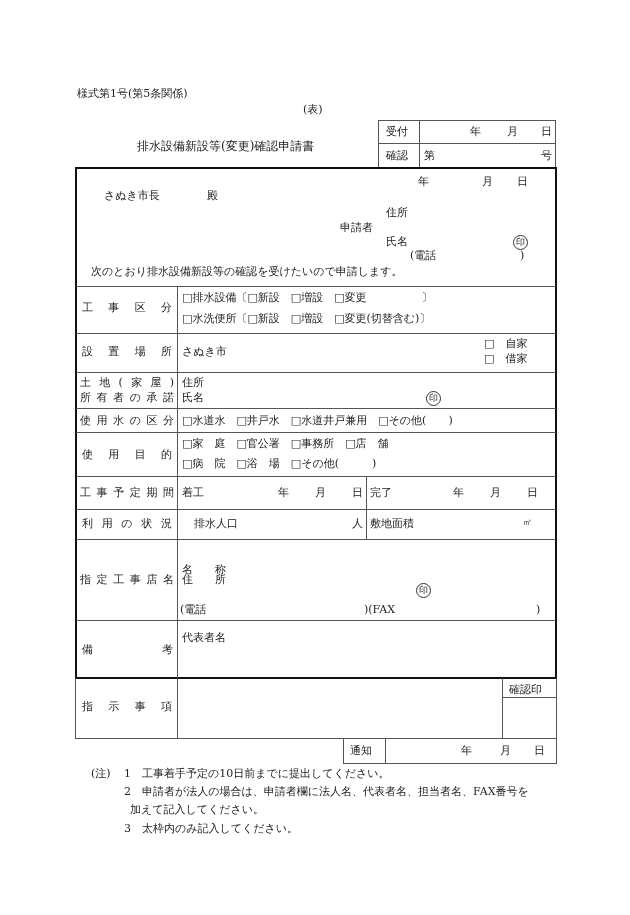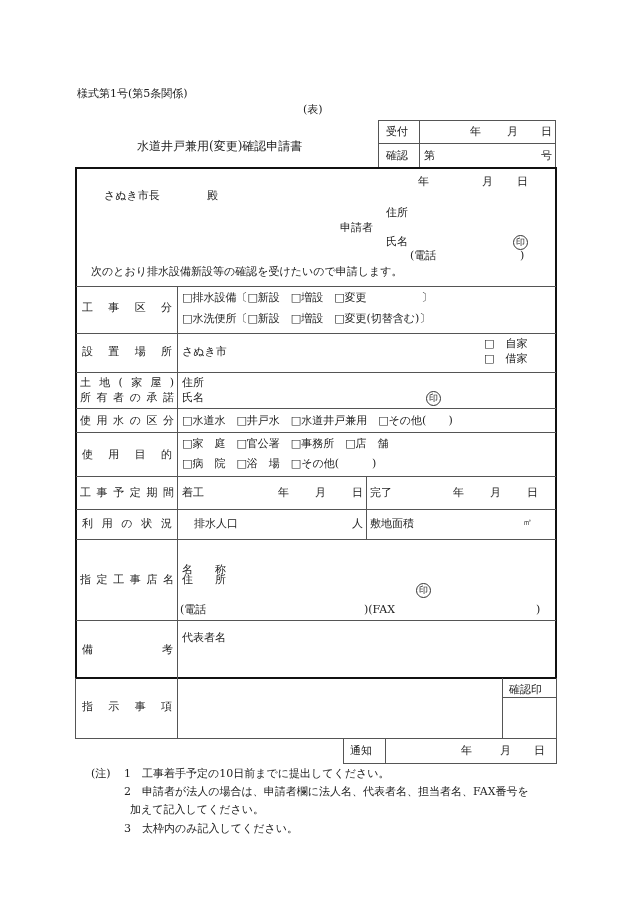--- a/index.html
+++ b/index.html
@@ -13,21 +13,21 @@
   .lbl { position:absolute; display:flex; justify-content:space-between; align-items:center; line-height:1; }
   .lbl span { display:inline-block; }
   .seal { display:inline-block; width:13px; height:13px; border:1px solid #333; border-radius:50%;
           font-size:9px; line-height:13px; text-align:center; }
 </style>
 </head>
 <body>
 
 <div class="abs" style="left:77px;top:88px;">様式第1号(第5条関係)</div>
 <div class="abs" style="left:303px;top:104px;">(表)</div>
-<div class="abs" style="left:137px;top:140px;font-size:12px;">水道井戸兼用(変更)確認申請書</div>
+<div class="abs" style="left:137px;top:140px;font-size:12px;">排水設備新設等(変更)確認申請書</div>
 
 <div>
   <div class="box" style="left:378px;top:120px;width:178px;height:48px;"></div>
   <div class="hl" style="left:378px;top:143px;width:178px;"></div>
   <div class="vl" style="left:419px;top:120px;height:48px;"></div>
   <div class="abs" style="left:386px;top:126px;">受付</div>
   <div class="abs" style="left:470px;top:126px;">年</div>
   <div class="abs" style="left:507px;top:126px;">月</div>
   <div class="abs" style="left:541px;top:126px;">日</div>
   <div class="abs" style="left:386px;top:150px;">確認</div>

